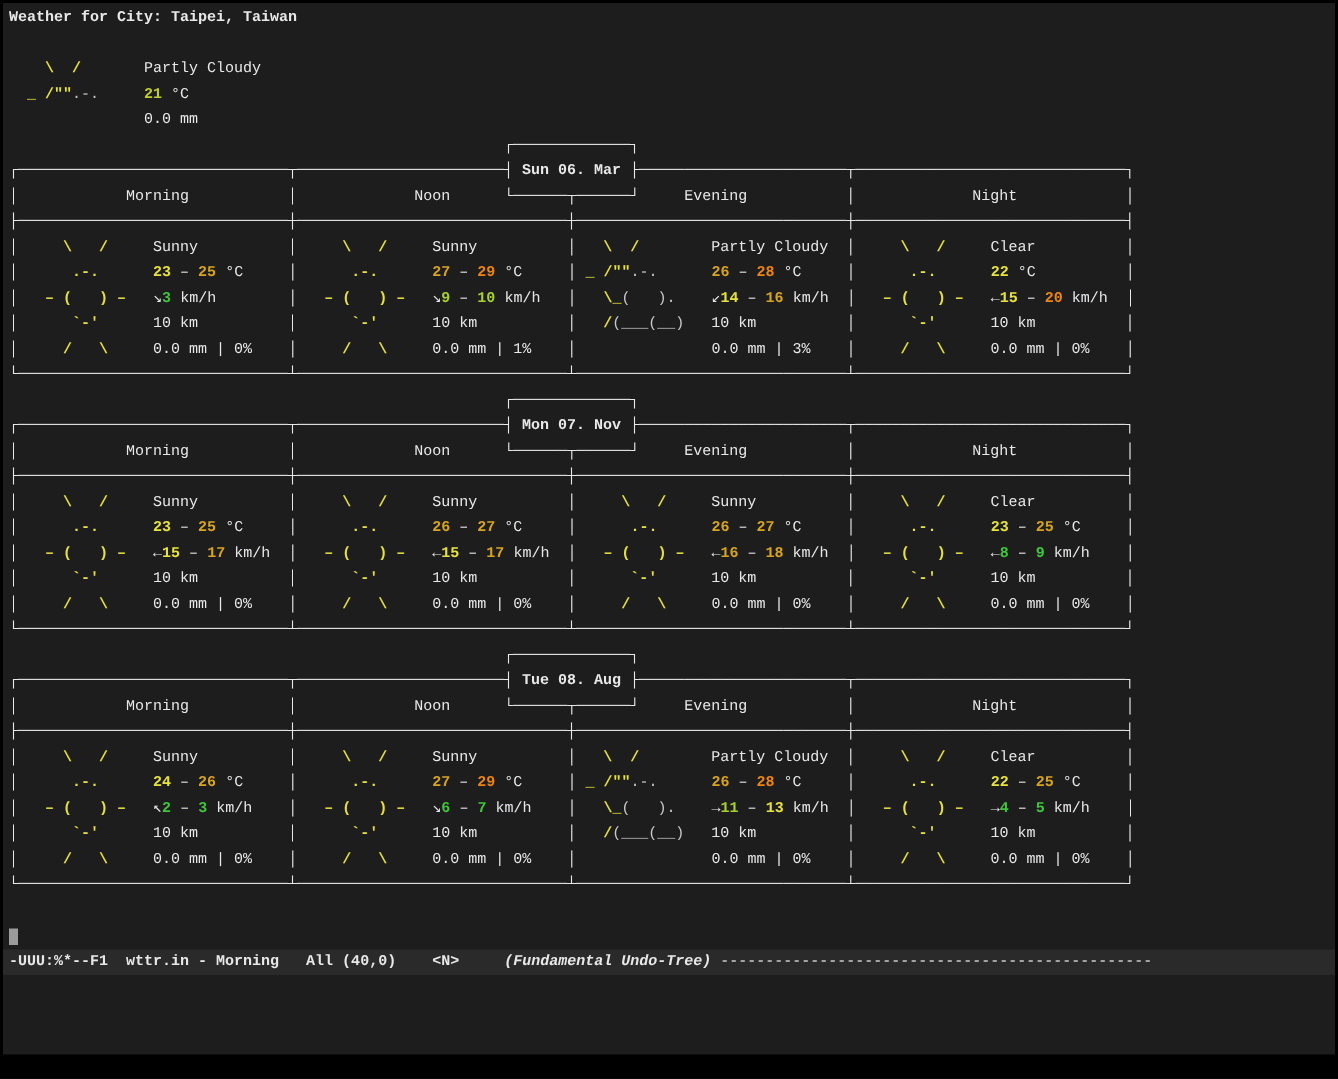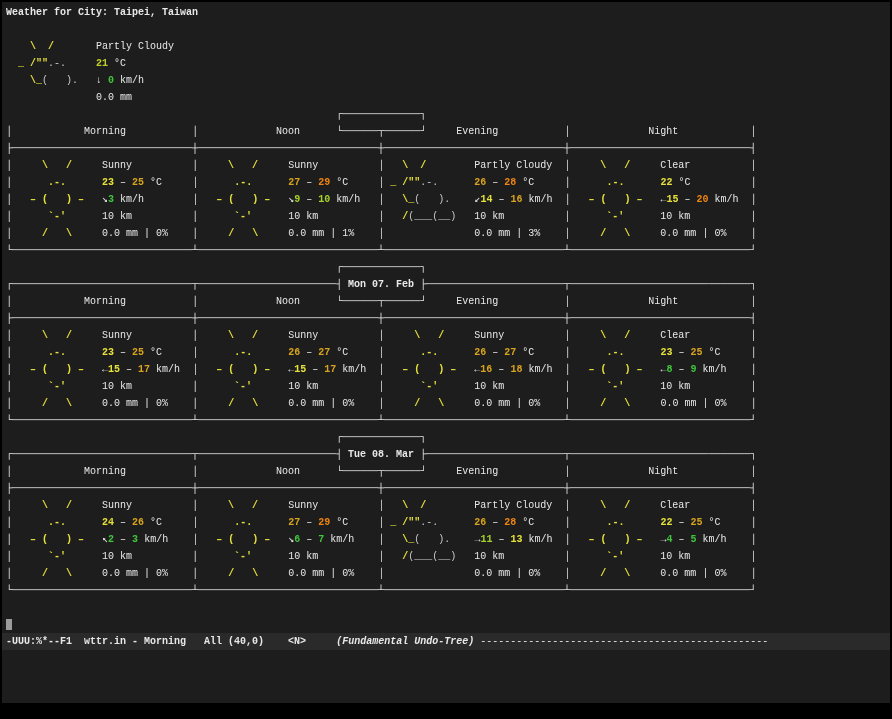--- a/index.html
+++ b/index.html
@@ -17,43 +17,43 @@
 </style>
 </head>
 <body>
 
 <div class="screen">
   <div id="term">
     <div class="ln"><span class="b">Weather for City: Taipei, Taiwan</span></div>
   <div class="ln"></div>
       <div class="ln"><span class="b" style="color: rgb(231, 226, 59);">    \  /</span><span>       </span><span>Partly Cloudy</span></div>
       <div class="ln"><span class="b" style="color: rgb(231, 226, 59);">  _ /""</span><span style="color: rgb(201, 201, 201);">.-.</span><span>     </span><span class="b" style="color: rgb(192, 206, 44);">21</span><span> °C</span></div>
-      <div class="ln"><span class="b" style="color: rgb(231, 226, 59);">    \_</span><span style="color: rgb(201, 201, 201);">(   ).</span><span>   </span><span>↓ </span><span class="b" style="color: rgb(63, 198, 58);">0</span><span> km/h</span></div>
       <div class="ln"><span>               </span><span>0.0 mm</span></div>
       <div class="ln"><span>                                                       </span><span>┌─────────────┐</span></div>
+      <div class="ln"><span>┌──────────────────────────────┬───────────────────────┤</span><span class="b"> Sun 06. Mar </span><span>├───────────────────────┬──────────────────────────────┐</span></div>
       <div class="ln"><span>│</span><span>            </span><span>Morning</span><span>           </span><span>│</span><span>             </span><span>Noon</span><span>      </span><span>└──────┬──────┘</span><span>     </span><span>Evening</span><span>           </span><span>│</span><span>             </span><span>Night</span><span>            </span><span>│</span></div>
       <div class="ln"><span>├──────────────────────────────┼──────────────────────────────┼──────────────────────────────┼──────────────────────────────┤</span></div>
       <div class="ln"><span>│</span><span class="b" style="color: rgb(231, 226, 59);">     \   /</span><span>     </span><span>Sunny</span><span>          </span><span>│</span><span class="b" style="color: rgb(231, 226, 59);">     \   /</span><span>     </span><span>Sunny</span><span>          </span><span>│</span><span class="b" style="color: rgb(231, 226, 59);">   \  /</span><span>        </span><span>Partly Cloudy</span><span>  </span><span>│</span><span class="b" style="color: rgb(231, 226, 59);">     \   /</span><span>     </span><span>Clear</span><span>          </span><span>│</span></div>
       <div class="ln"><span>│</span><span class="b" style="color: rgb(231, 226, 59);">      .-.</span><span>      </span><span class="b" style="color: rgb(231, 226, 59);">23</span><span> – </span><span class="b" style="color: rgb(216, 164, 30);">25</span><span> °C</span><span>     </span><span>│</span><span class="b" style="color: rgb(231, 226, 59);">      .-.</span><span>      </span><span class="b" style="color: rgb(216, 164, 30);">27</span><span> – </span><span class="b" style="color: rgb(238, 132, 18);">29</span><span> °C</span><span>     </span><span>│</span><span class="b" style="color: rgb(231, 226, 59);"> _ /""</span><span style="color: rgb(201, 201, 201);">.-.</span><span>      </span><span class="b" style="color: rgb(216, 164, 30);">26</span><span> – </span><span class="b" style="color: rgb(238, 132, 18);">28</span><span> °C</span><span>     </span><span>│</span><span class="b" style="color: rgb(231, 226, 59);">      .-.</span><span>      </span><span class="b" style="color: rgb(231, 226, 59);">22</span><span> °C</span><span>          </span><span>│</span></div>
       <div class="ln"><span>│</span><span class="b" style="color: rgb(231, 226, 59);">   – (   ) –</span><span>   </span><span>↘</span><span class="b" style="color: rgb(63, 198, 58);">3</span><span> km/h</span><span>        </span><span>│</span><span class="b" style="color: rgb(231, 226, 59);">   – (   ) –</span><span>   </span><span>↘</span><span class="b" style="color: rgb(165, 210, 44);">9</span><span> – </span><span class="b" style="color: rgb(165, 210, 44);">10</span><span> km/h</span><span>   </span><span>│</span><span class="b" style="color: rgb(231, 226, 59);">   \_</span><span style="color: rgb(201, 201, 201);">(   ).</span><span>    </span><span>↙</span><span class="b" style="color: rgb(231, 226, 59);">14</span><span> – </span><span class="b" style="color: rgb(216, 164, 30);">16</span><span> km/h</span><span>  </span><span>│</span><span class="b" style="color: rgb(231, 226, 59);">   – (   ) –</span><span>   </span><span>←</span><span class="b" style="color: rgb(231, 226, 59);">15</span><span> – </span><span class="b" style="color: rgb(238, 132, 18);">20</span><span> km/h</span><span>  </span><span>│</span></div>
       <div class="ln"><span>│</span><span class="b" style="color: rgb(231, 226, 59);">      `-'</span><span>      </span><span>10 km</span><span>          </span><span>│</span><span class="b" style="color: rgb(231, 226, 59);">      `-'</span><span>      </span><span>10 km</span><span>          </span><span>│</span><span class="b" style="color: rgb(231, 226, 59);">   /</span><span style="color: rgb(201, 201, 201);">(___(__)</span><span>   </span><span>10 km</span><span>          </span><span>│</span><span class="b" style="color: rgb(231, 226, 59);">      `-'</span><span>      </span><span>10 km</span><span>          </span><span>│</span></div>
       <div class="ln"><span>│</span><span class="b" style="color: rgb(231, 226, 59);">     /   \</span><span>     </span><span>0.0 mm</span><span> | </span><span>0%</span><span>    </span><span>│</span><span class="b" style="color: rgb(231, 226, 59);">     /   \</span><span>     </span><span>0.0 mm</span><span> | </span><span>1%</span><span>    </span><span>│</span><span>               </span><span>0.0 mm</span><span> | </span><span>3%</span><span>    </span><span>│</span><span class="b" style="color: rgb(231, 226, 59);">     /   \</span><span>     </span><span>0.0 mm</span><span> | </span><span>0%</span><span>    </span><span>│</span></div>
       <div class="ln"><span>└──────────────────────────────┴──────────────────────────────┴──────────────────────────────┴──────────────────────────────┘</span></div>
       <div class="ln"><span>                                                       </span><span>┌─────────────┐</span></div>
-      <div class="ln"><span>┌──────────────────────────────┬───────────────────────┤</span><span class="b"> Mon 07. Feb </span><span>├───────────────────────┬──────────────────────────────┐</span></div>
+      <div class="ln"><span>┌──────────────────────────────┬───────────────────────┤</span><span class="b"> Mon 07. Nov </span><span>├───────────────────────┬──────────────────────────────┐</span></div>
       <div class="ln"><span>│</span><span>            </span><span>Morning</span><span>           </span><span>│</span><span>             </span><span>Noon</span><span>      </span><span>└──────┬──────┘</span><span>     </span><span>Evening</span><span>           </span><span>│</span><span>             </span><span>Night</span><span>            </span><span>│</span></div>
       <div class="ln"><span>├──────────────────────────────┼──────────────────────────────┼──────────────────────────────┼──────────────────────────────┤</span></div>
       <div class="ln"><span>│</span><span class="b" style="color: rgb(231, 226, 59);">     \   /</span><span>     </span><span>Sunny</span><span>          </span><span>│</span><span class="b" style="color: rgb(231, 226, 59);">     \   /</span><span>     </span><span>Sunny</span><span>          </span><span>│</span><span class="b" style="color: rgb(231, 226, 59);">     \   /</span><span>     </span><span>Sunny</span><span>          </span><span>│</span><span class="b" style="color: rgb(231, 226, 59);">     \   /</span><span>     </span><span>Clear</span><span>          </span><span>│</span></div>
       <div class="ln"><span>│</span><span class="b" style="color: rgb(231, 226, 59);">      .-.</span><span>      </span><span class="b" style="color: rgb(231, 226, 59);">23</span><span> – </span><span class="b" style="color: rgb(216, 164, 30);">25</span><span> °C</span><span>     </span><span>│</span><span class="b" style="color: rgb(231, 226, 59);">      .-.</span><span>      </span><span class="b" style="color: rgb(216, 164, 30);">26</span><span> – </span><span class="b" style="color: rgb(216, 164, 30);">27</span><span> °C</span><span>     </span><span>│</span><span class="b" style="color: rgb(231, 226, 59);">      .-.</span><span>      </span><span class="b" style="color: rgb(216, 164, 30);">26</span><span> – </span><span class="b" style="color: rgb(216, 164, 30);">27</span><span> °C</span><span>     </span><span>│</span><span class="b" style="color: rgb(231, 226, 59);">      .-.</span><span>      </span><span class="b" style="color: rgb(231, 226, 59);">23</span><span> – </span><span class="b" style="color: rgb(216, 164, 30);">25</span><span> °C</span><span>     </span><span>│</span></div>
       <div class="ln"><span>│</span><span class="b" style="color: rgb(231, 226, 59);">   – (   ) –</span><span>   </span><span>←</span><span class="b" style="color: rgb(231, 226, 59);">15</span><span> – </span><span class="b" style="color: rgb(216, 164, 30);">17</span><span> km/h</span><span>  </span><span>│</span><span class="b" style="color: rgb(231, 226, 59);">   – (   ) –</span><span>   </span><span>←</span><span class="b" style="color: rgb(231, 226, 59);">15</span><span> – </span><span class="b" style="color: rgb(216, 164, 30);">17</span><span> km/h</span><span>  </span><span>│</span><span class="b" style="color: rgb(231, 226, 59);">   – (   ) –</span><span>   </span><span>←</span><span class="b" style="color: rgb(216, 164, 30);">16</span><span> – </span><span class="b" style="color: rgb(216, 164, 30);">18</span><span> km/h</span><span>  </span><span>│</span><span class="b" style="color: rgb(231, 226, 59);">   – (   ) –</span><span>   </span><span>←</span><span class="b" style="color: rgb(63, 198, 58);">8</span><span> – </span><span class="b" style="color: rgb(63, 198, 58);">9</span><span> km/h</span><span>    </span><span>│</span></div>
       <div class="ln"><span>│</span><span class="b" style="color: rgb(231, 226, 59);">      `-'</span><span>      </span><span>10 km</span><span>          </span><span>│</span><span class="b" style="color: rgb(231, 226, 59);">      `-'</span><span>      </span><span>10 km</span><span>          </span><span>│</span><span class="b" style="color: rgb(231, 226, 59);">      `-'</span><span>      </span><span>10 km</span><span>          </span><span>│</span><span class="b" style="color: rgb(231, 226, 59);">      `-'</span><span>      </span><span>10 km</span><span>          </span><span>│</span></div>
       <div class="ln"><span>│</span><span class="b" style="color: rgb(231, 226, 59);">     /   \</span><span>     </span><span>0.0 mm</span><span> | </span><span>0%</span><span>    </span><span>│</span><span class="b" style="color: rgb(231, 226, 59);">     /   \</span><span>     </span><span>0.0 mm</span><span> | </span><span>0%</span><span>    </span><span>│</span><span class="b" style="color: rgb(231, 226, 59);">     /   \</span><span>     </span><span>0.0 mm</span><span> | </span><span>0%</span><span>    </span><span>│</span><span class="b" style="color: rgb(231, 226, 59);">     /   \</span><span>     </span><span>0.0 mm</span><span> | </span><span>0%</span><span>    </span><span>│</span></div>
       <div class="ln"><span>└──────────────────────────────┴──────────────────────────────┴──────────────────────────────┴──────────────────────────────┘</span></div>
       <div class="ln"><span>                                                       </span><span>┌─────────────┐</span></div>
-      <div class="ln"><span>┌──────────────────────────────┬───────────────────────┤</span><span class="b"> Tue 08. Mar </span><span>├───────────────────────┬──────────────────────────────┐</span></div>
+      <div class="ln"><span>┌──────────────────────────────┬───────────────────────┤</span><span class="b"> Tue 08. Aug </span><span>├───────────────────────┬──────────────────────────────┐</span></div>
       <div class="ln"><span>│</span><span>            </span><span>Morning</span><span>           </span><span>│</span><span>             </span><span>Noon</span><span>      </span><span>└──────┬──────┘</span><span>     </span><span>Evening</span><span>           </span><span>│</span><span>             </span><span>Night</span><span>            </span><span>│</span></div>
       <div class="ln"><span>├──────────────────────────────┼──────────────────────────────┼──────────────────────────────┼──────────────────────────────┤</span></div>
       <div class="ln"><span>│</span><span class="b" style="color: rgb(231, 226, 59);">     \   /</span><span>     </span><span>Sunny</span><span>          </span><span>│</span><span class="b" style="color: rgb(231, 226, 59);">     \   /</span><span>     </span><span>Sunny</span><span>          </span><span>│</span><span class="b" style="color: rgb(231, 226, 59);">   \  /</span><span>        </span><span>Partly Cloudy</span><span>  </span><span>│</span><span class="b" style="color: rgb(231, 226, 59);">     \   /</span><span>     </span><span>Clear</span><span>          </span><span>│</span></div>
       <div class="ln"><span>│</span><span class="b" style="color: rgb(231, 226, 59);">      .-.</span><span>      </span><span class="b" style="color: rgb(231, 226, 59);">24</span><span> – </span><span class="b" style="color: rgb(216, 164, 30);">26</span><span> °C</span><span>     </span><span>│</span><span class="b" style="color: rgb(231, 226, 59);">      .-.</span><span>      </span><span class="b" style="color: rgb(216, 164, 30);">27</span><span> – </span><span class="b" style="color: rgb(238, 132, 18);">29</span><span> °C</span><span>     </span><span>│</span><span class="b" style="color: rgb(231, 226, 59);"> _ /""</span><span style="color: rgb(201, 201, 201);">.-.</span><span>      </span><span class="b" style="color: rgb(216, 164, 30);">26</span><span> – </span><span class="b" style="color: rgb(238, 132, 18);">28</span><span> °C</span><span>     </span><span>│</span><span class="b" style="color: rgb(231, 226, 59);">      .-.</span><span>      </span><span class="b" style="color: rgb(231, 226, 59);">22</span><span> – </span><span class="b" style="color: rgb(216, 164, 30);">25</span><span> °C</span><span>     </span><span>│</span></div>
       <div class="ln"><span>│</span><span class="b" style="color: rgb(231, 226, 59);">   – (   ) –</span><span>   </span><span>↖</span><span class="b" style="color: rgb(63, 198, 58);">2</span><span> – </span><span class="b" style="color: rgb(63, 198, 58);">3</span><span> km/h</span><span>    </span><span>│</span><span class="b" style="color: rgb(231, 226, 59);">   – (   ) –</span><span>   </span><span>↘</span><span class="b" style="color: rgb(63, 198, 58);">6</span><span> – </span><span class="b" style="color: rgb(63, 198, 58);">7</span><span> km/h</span><span>    </span><span>│</span><span class="b" style="color: rgb(231, 226, 59);">   \_</span><span style="color: rgb(201, 201, 201);">(   ).</span><span>    </span><span>→</span><span class="b" style="color: rgb(165, 210, 44);">11</span><span> – </span><span class="b" style="color: rgb(231, 226, 59);">13</span><span> km/h</span><span>  </span><span>│</span><span class="b" style="color: rgb(231, 226, 59);">   – (   ) –</span><span>   </span><span>→</span><span class="b" style="color: rgb(63, 198, 58);">4</span><span> – </span><span class="b" style="color: rgb(63, 198, 58);">5</span><span> km/h</span><span>    </span><span>│</span></div>
       <div class="ln"><span>│</span><span class="b" style="color: rgb(231, 226, 59);">      `-'</span><span>      </span><span>10 km</span><span>          </span><span>│</span><span class="b" style="color: rgb(231, 226, 59);">      `-'</span><span>      </span><span>10 km</span><span>          </span><span>│</span><span class="b" style="color: rgb(231, 226, 59);">   /</span><span style="color: rgb(201, 201, 201);">(___(__)</span><span>   </span><span>10 km</span><span>          </span><span>│</span><span class="b" style="color: rgb(231, 226, 59);">      `-'</span><span>      </span><span>10 km</span><span>          </span><span>│</span></div>
       <div class="ln"><span>│</span><span class="b" style="color: rgb(231, 226, 59);">     /   \</span><span>     </span><span>0.0 mm</span><span> | </span><span>0%</span><span>    </span><span>│</span><span class="b" style="color: rgb(231, 226, 59);">     /   \</span><span>     </span><span>0.0 mm</span><span> | </span><span>0%</span><span>    </span><span>│</span><span>               </span><span>0.0 mm</span><span> | </span><span>0%</span><span>    </span><span>│</span><span class="b" style="color: rgb(231, 226, 59);">     /   \</span><span>     </span><span>0.0 mm</span><span> | </span><span>0%</span><span>    </span><span>│</span></div>
       <div class="ln"><span>└──────────────────────────────┴──────────────────────────────┴──────────────────────────────┴──────────────────────────────┘</span></div>
       <div class="ln"></div>
       <div class="ln"><span style="background: rgb(155, 155, 155);"> </span></div>

